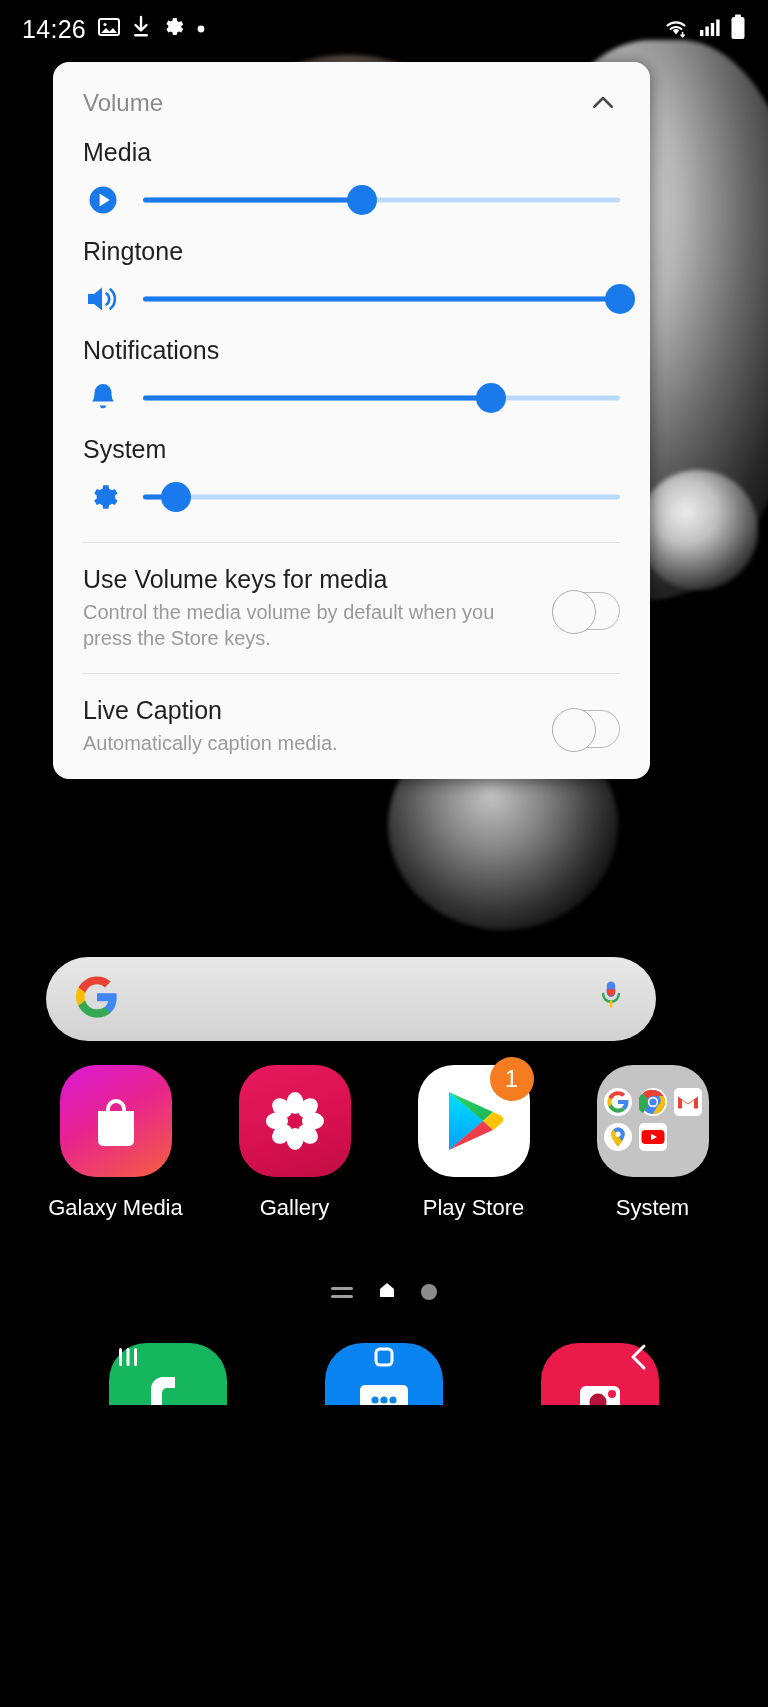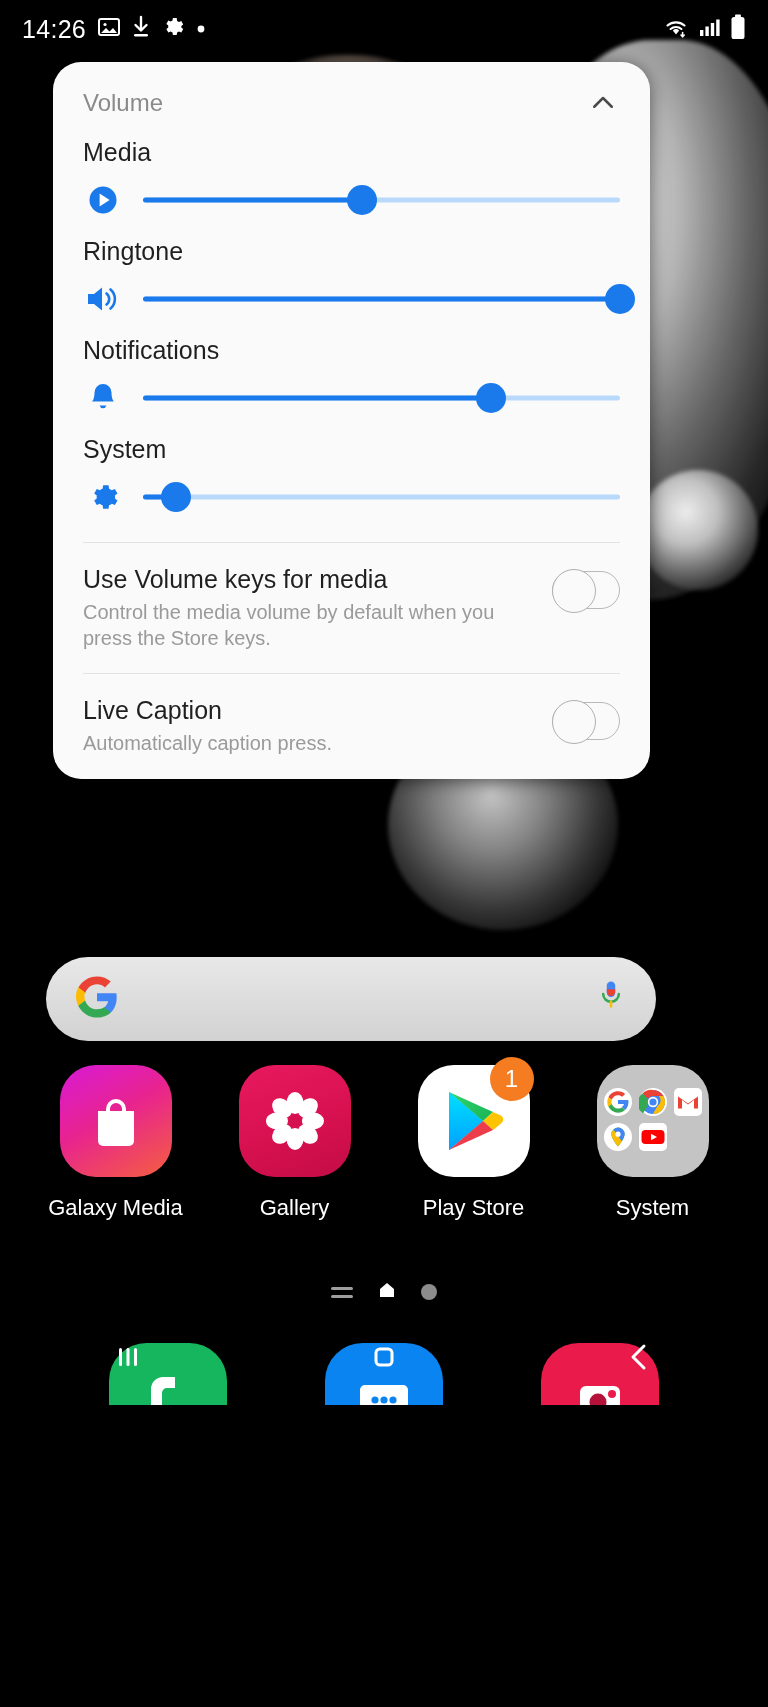--- a/index.html
+++ b/index.html
@@ -67,21 +67,21 @@
   .sb-time{ font-size:25px; letter-spacing:.3px; }
   .sb-right{ margin-left:auto; display:flex; align-items:center; gap:8px; }
   .sb-ico{ display:block; }
 
   
   .panel{
     position:absolute;
     left:53px; top:62px;
     width:597px;
     background:#fafafa;
-    border-radius:28px;
+    border-radius:16px;
     z-index:40;
     padding:0;
     box-shadow:0 2px 18px rgba(0,0,0,.55);
   }
   .panel-head{
     display:flex; align-items:center;
     padding:24px 30px 6px 30px;
   }
   .panel-title{
     font-size:24px; color:#8a8a8a;
@@ -130,21 +130,21 @@
     width:30px;height:30px;border-radius:50%;
     background:#1a7aeb;
     transform:translate(-50%,-50%);
   }
 
   .divider{
     height:1px; background:#e3e3e3;
     margin:18px 30px 0 30px;
   }
   .opt{
-    display:flex; align-items:flex-start;
+    display:flex; align-items:center;
     padding:22px 30px 22px 30px;
     gap:14px;
   }
   .opt-text{ flex:1 1 auto; }
   .opt-title{ font-size:25px; color:#1f1f1f; margin-bottom:6px; }
   .opt-sub{ font-size:20px; color:#9a9a9a; line-height:1.28; }
   .switch{
     flex:0 0 auto;
     width:68px;height:38px;
     border-radius:19px;
@@ -411,21 +411,21 @@
       <div class="switch">
         <div class="knob"></div>
       </div>
     </div>
 
     <div class="divider" style="margin-top:0"></div>
 
     <div class="opt" style="">
       <div class="opt-text">
         <div class="opt-title">Live Caption</div>
-        <div class="opt-sub">Automatically caption press.</div>
+        <div class="opt-sub">Automatically caption media.</div>
       </div>
       <div class="switch">
         <div class="knob"></div>
       </div>
     </div>
 
   </div>
 
   <div class="searchbar">
     <span>

